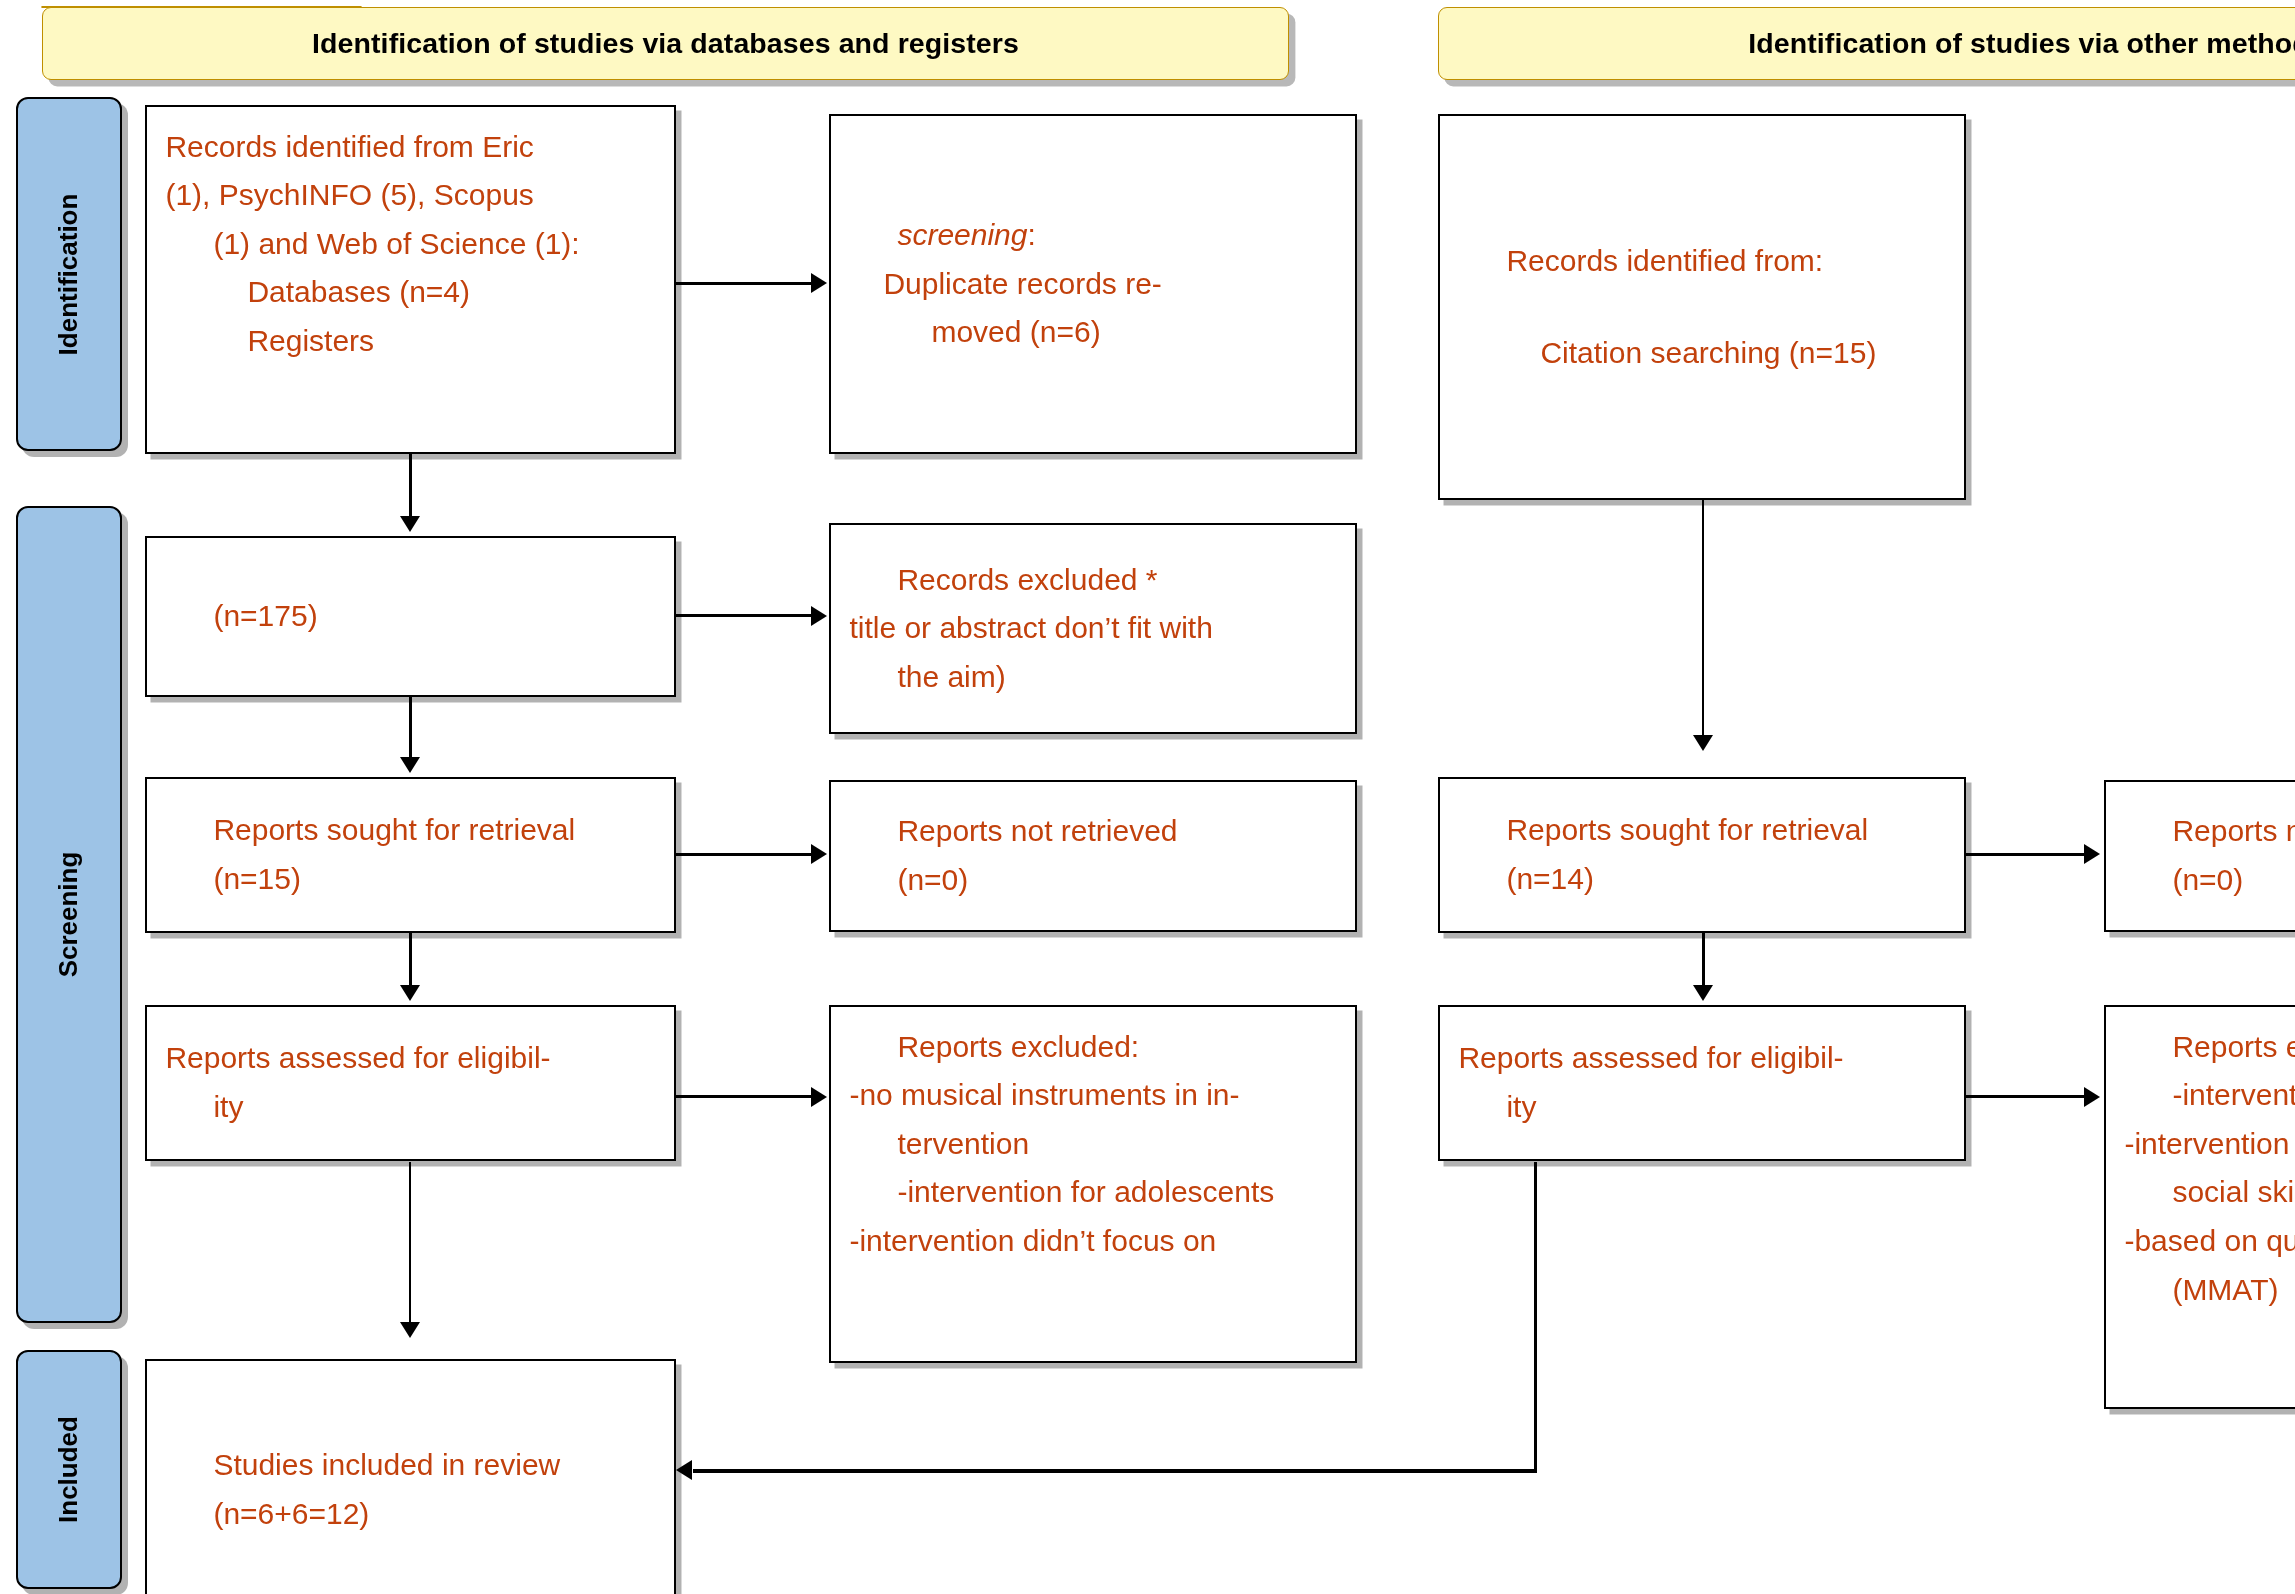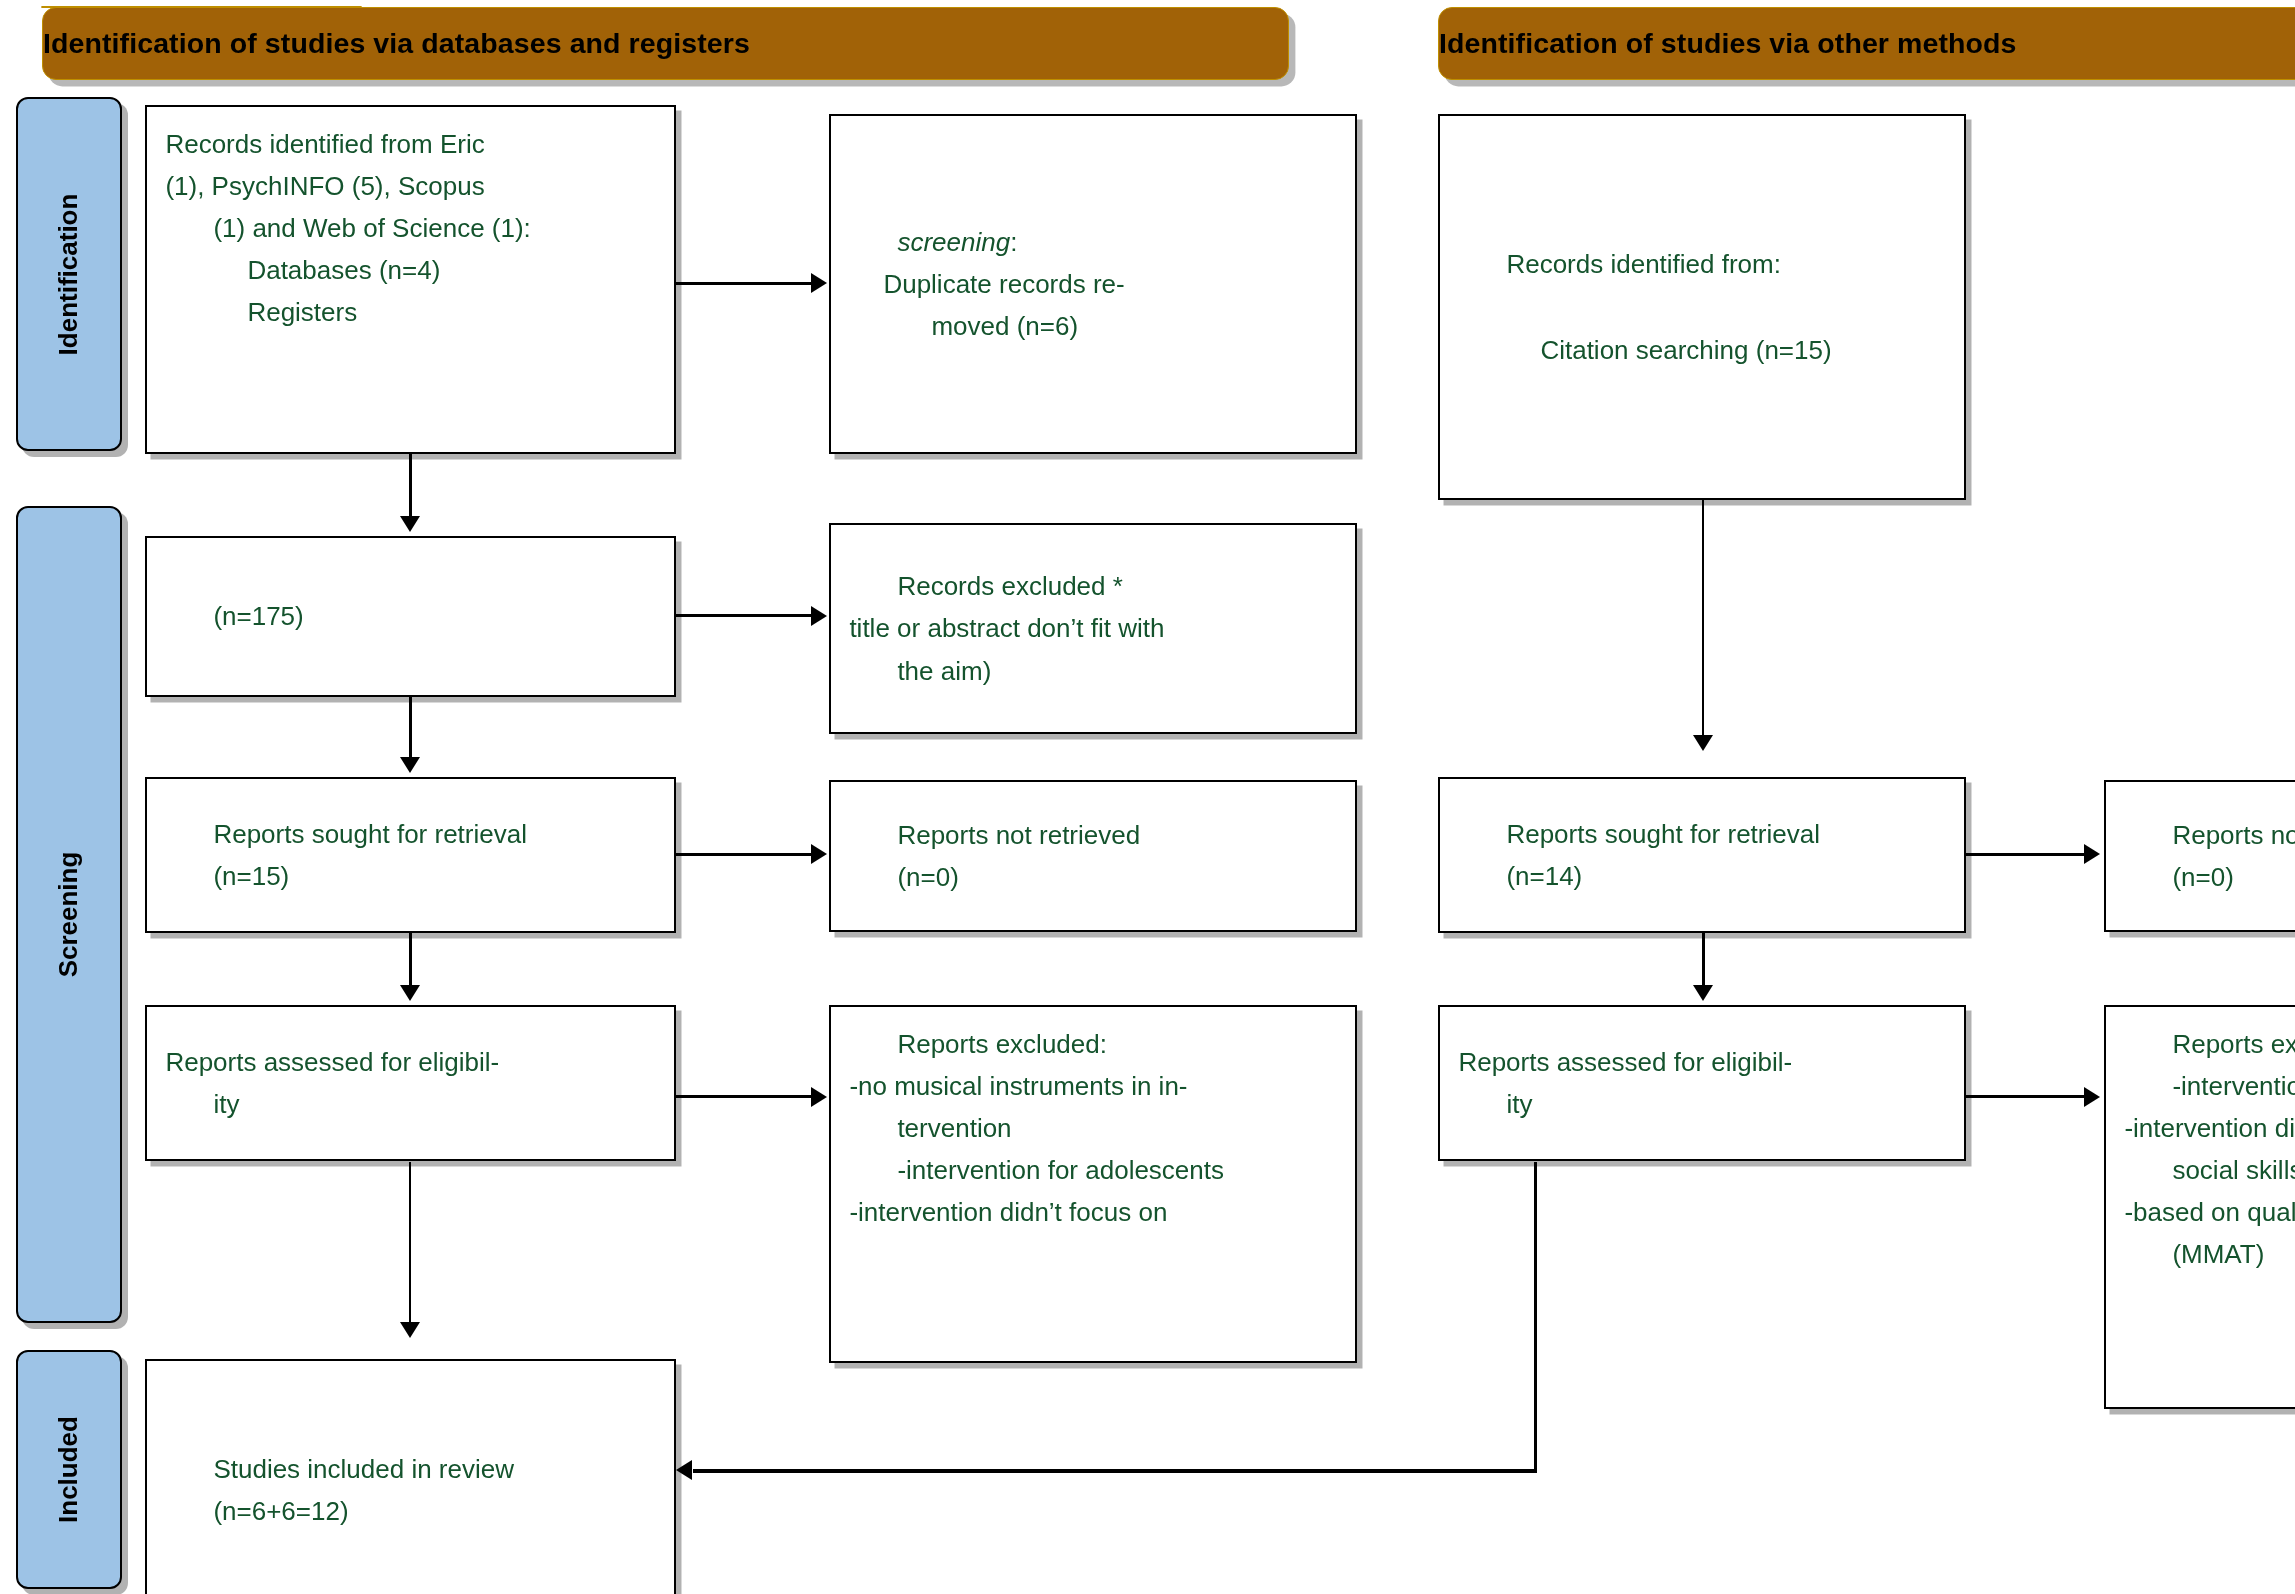--- a/index.html
+++ b/index.html
@@ -14,26 +14,27 @@
     position: relative;
     width: 2645px;
     height: 1594px;
     background: #ffffff;
     overflow: hidden;
   }
 
   
   .banner {
     position: absolute;
-    background: #a16207;
+    background: #fef9c3;
     border: 1.4px solid #BF8F00;
-    border-radius: 14px;
+    border-radius: 9px;
     box-shadow: 6.4px 6.4px 0 0 rgba(0,0,0,0.28);
     display: flex;
     align-items: center;
+    justify-content: center;
     box-sizing: border-box;
   }
   .banner-label {
     font-weight: bold;
     font-size: 28.5px;
     color: #000000;
     letter-spacing: 0.1px;
     text-align: center;
     white-space: nowrap;
   }
@@ -65,23 +66,23 @@
     border: 2.3px solid #000000;
     box-sizing: border-box;
     box-shadow: 5.5px 5.5px 0 0 rgba(0,0,0,0.30);
     padding: 15.6px 18.4px;
     display: flex;
     flex-direction: column;
     justify-content: center;
   }
   .box.top-align { justify-content: flex-start; }
   .line {
-    font-size: 26px;
+    font-size: 30px;
     line-height: 1.62;
-    color: #14532d;
+    color: #c2410c;
     text-align: justify;
     text-justify: inter-word;
   }
   .line.nojustify { text-align: left; margin-left: 48px; }
   .line.indent { padding-left: 34px; }
   .line .ital { font-style: italic; }
 
   
   .hline, .vline {
     position: absolute;

